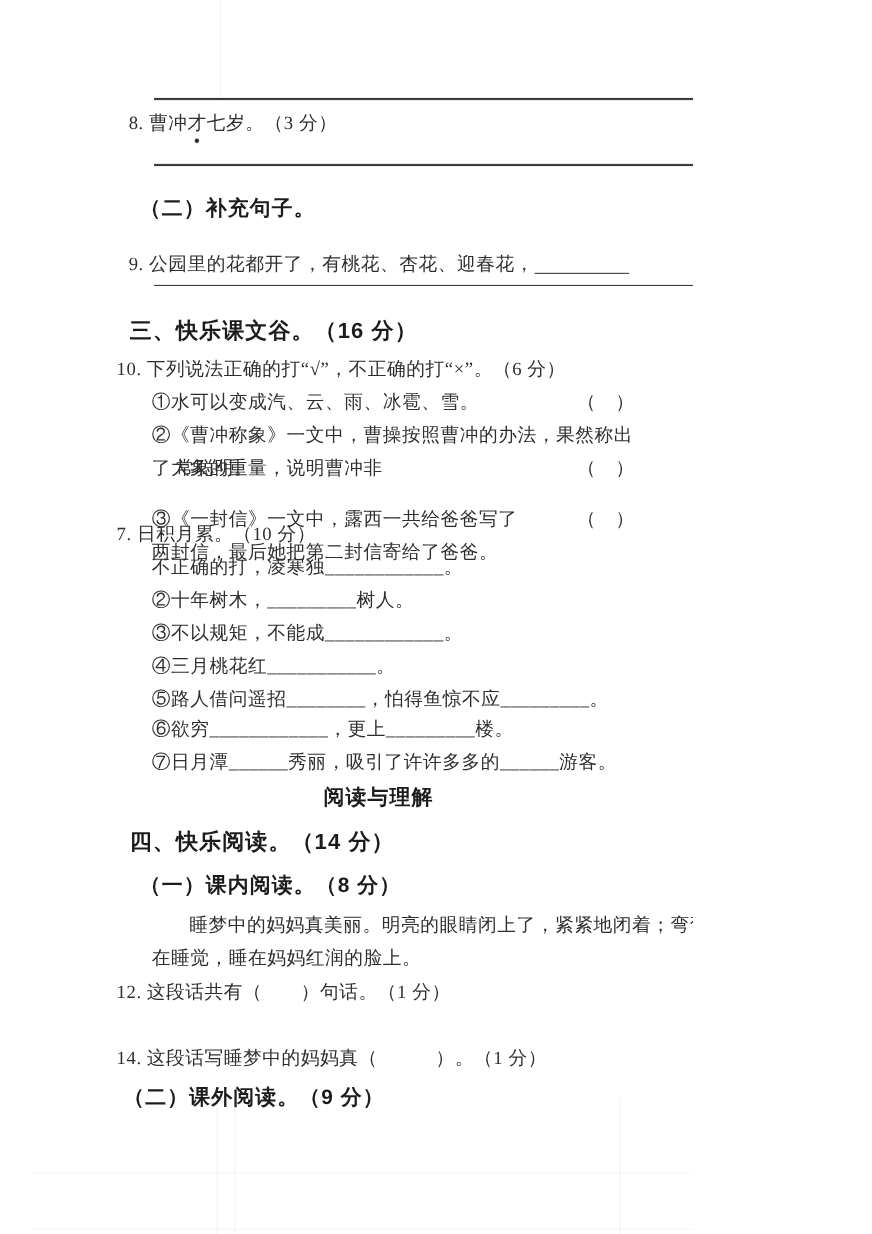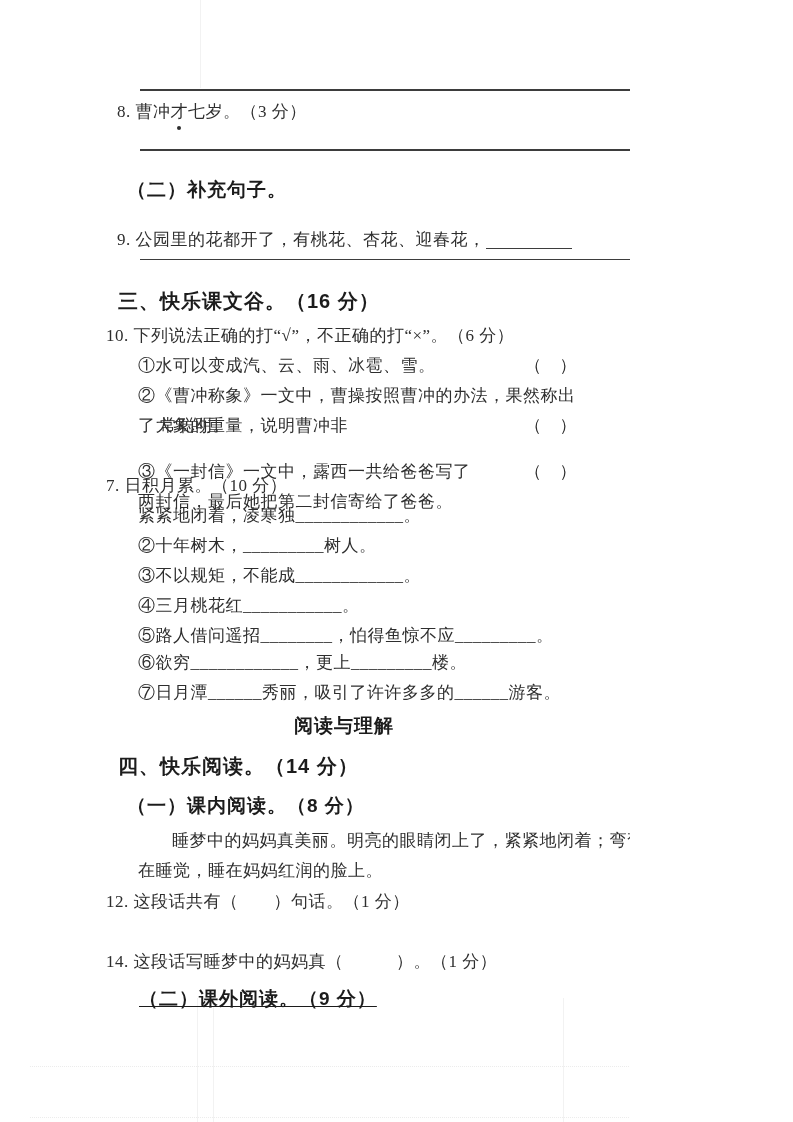--- a/index.html
+++ b/index.html
@@ -78,34 +78,34 @@
     <span class="noshrink">（　）</span>
   </div>
 
   <div class="abs q flexline between" style="top:457px;left:138px;right:53px;gap:38px;">
     <span>③《一封信》一文中，露西一共给爸爸写了两封信，最后她把第二封信寄给了爸爸。</span>
     <span class="noshrink">（　）</span>
   </div>
 
   <div class="abs q" style="top:471px;left:106px;">7. 日积月累。（10 分）</div>
 
-  <div class="abs q" style="top:501px;left:138px;">紧紧地闭着，凌寒独____________。</div>
+  <div class="abs q" style="top:501px;left:138px;">不正确的打，凌寒独____________。</div>
   <div class="abs q" style="top:531px;left:138px;">②十年树木，_________树人。</div>
   <div class="abs q" style="top:561px;left:138px;">③不以规矩，不能成____________。</div>
   <div class="abs q" style="top:591px;left:138px;">④三月桃花红___________。</div>
   <div class="abs q" style="top:621px;left:138px;">⑤路人借问遥招________，怕得鱼惊不应_________。</div>
   <div class="abs q" style="top:648px;left:138px;">⑥欲穷____________，更上_________楼。</div>
   <div class="abs q" style="top:678px;left:138px;">⑦日月潭______秀丽，吸引了许许多多的______游客。</div>
 
   <div class="abs hd hd-sub center" style="top:711px;left:116px;right:58px;">阅读与理解</div>
 
   <div class="abs hd hd-big" style="top:751px;left:118px;">四、快乐阅读。（14 分）</div>
 
   <div class="abs hd hd-sub" style="top:791px;left:127px;">（一）课内阅读。（8 分）</div>
 
   <div class="abs passage" style="top:826px;left:138px;width:604px;">睡梦中的妈妈真美丽。明亮的眼睛闭上了，紧紧地闭着；弯弯的眉毛，也在睡觉，睡在妈妈红润的脸上。</div>
 
   <div class="abs q" style="top:887px;left:106px;">12. 这段话共有（　　）句话。（1 分）</div>
   <div class="abs q" style="top:947px;left:106px;">14. 这段话写睡梦中的妈妈真（　　　）。（1 分）</div>
 
-  <div class="abs hd hd-sub" style="top:984px;left:139px;text-decoration:underline;">（二）课外阅读。（9 分）</div>
+  <div class="abs hd hd-sub" style="top:984px;left:112px;">（二）课外阅读。（9 分）</div>
 
 </div>
 
 </body></html>

